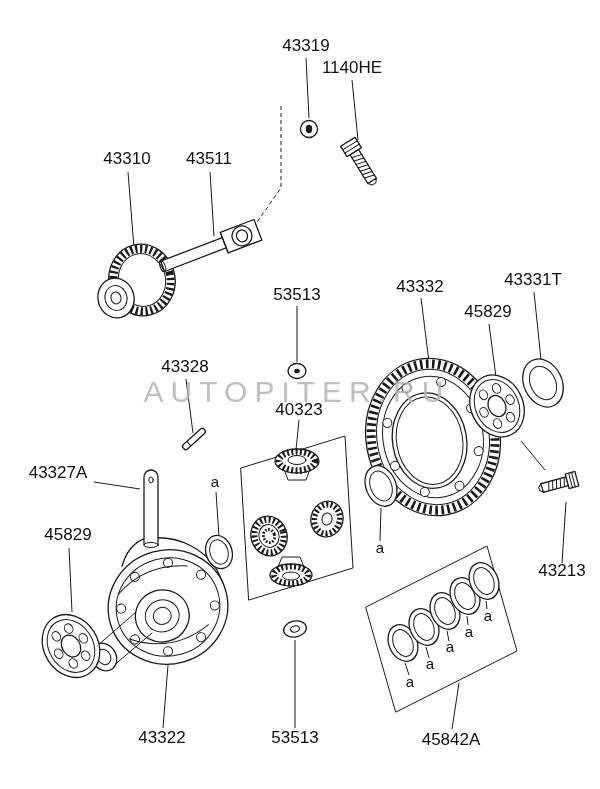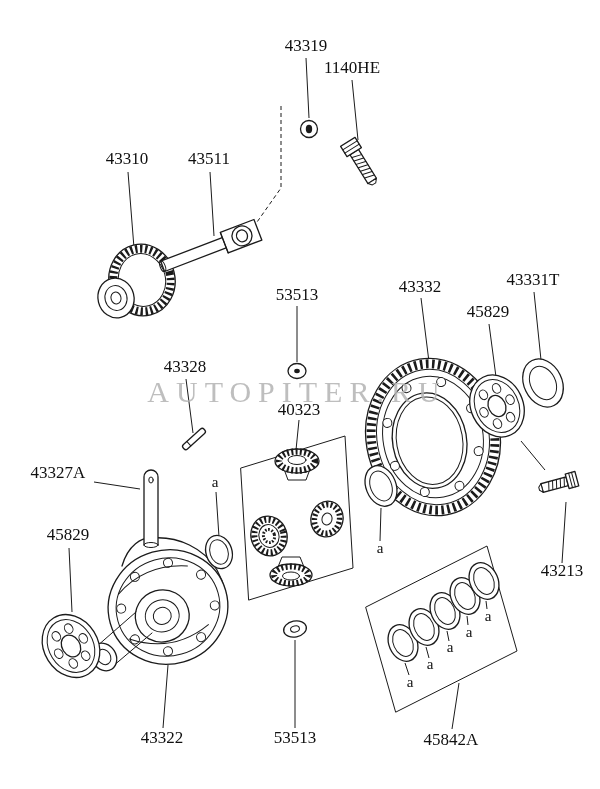--- a/index.html
+++ b/index.html
@@ -1,17 +1,17 @@
 <!DOCTYPE html>
 <html><head>
 <meta charset="utf-8">
 <style>
   html,body{margin:0;padding:0;background:#ffffff;}
   .stage{position:relative;width:600px;height:789px;background:#fff;overflow:hidden;
-         font-family:Liberation Serif, serif;}
+         font-family:Liberation Sans, sans-serif;}
   svg{display:block;}
   .ln{stroke:#1b1b1b;fill:none;stroke-width:1.3;stroke-linecap:round;stroke-linejoin:round;}
   .thin{stroke-width:1;}
   .fw{fill:#ffffff;}
   .fd{fill:#1b1b1b;stroke:none;}
   .ldr{stroke:#1b1b1b;stroke-width:1;fill:none;}
   .dash{stroke-dasharray:4 3;}
   .teeth{fill:none;stroke:#1b1b1b;}
   .lbl{font-size:17px;fill:#101010;text-anchor:middle;}
   .mk{font-size:15px;fill:#101010;text-anchor:middle;}

